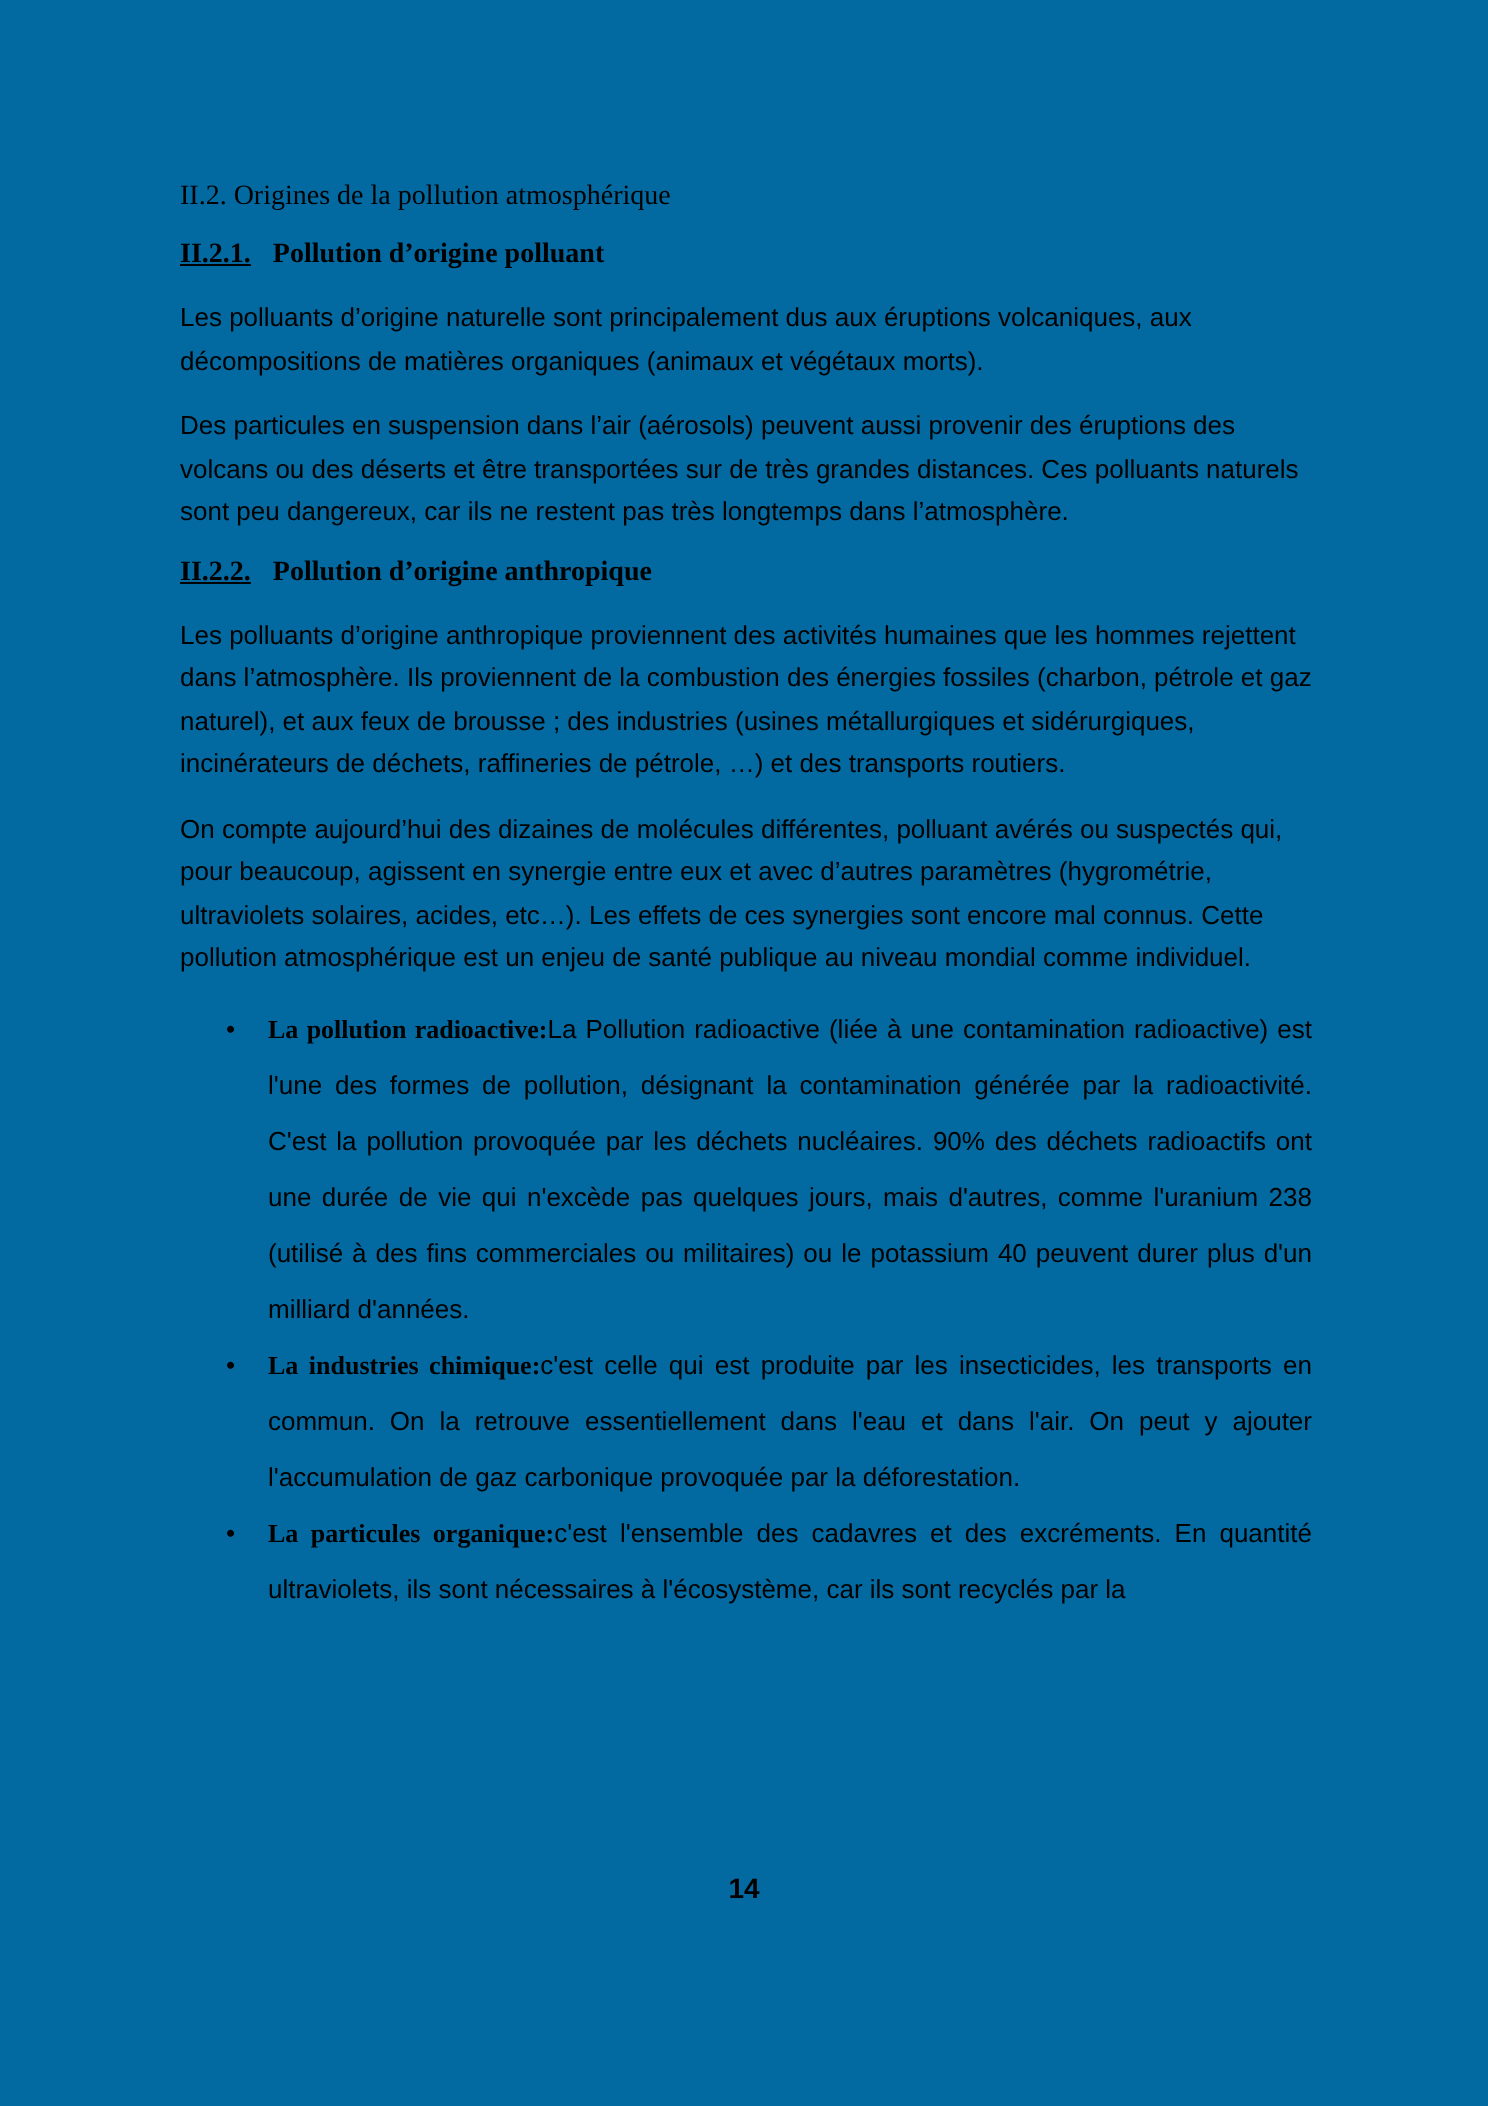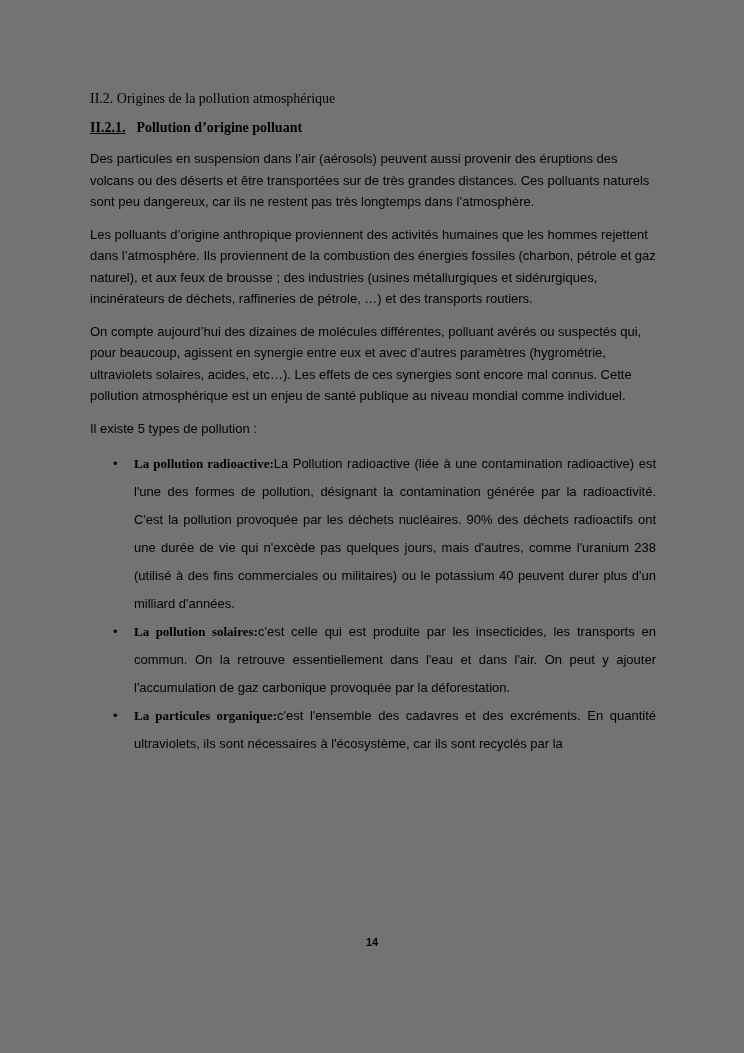--- a/index.html
+++ b/index.html
@@ -4,21 +4,21 @@
 <style>
   html, body {
     margin: 0;
     padding: 0;
     background: #ffffff;
   }
   .page {
     position: relative;
     width: 744px;
     height: 1053px;
-    background: #737373;
+    background: #0369a1;
     box-sizing: border-box;
     padding: 90px 88px 0 90px;
     overflow: hidden;
     color: #000000;
     font-family: "Liberation Sans", sans-serif;
     font-size: 13px;
   }
   .heading {
     font-family: "Liberation Serif", serif;
     font-size: 14px;
@@ -60,53 +60,56 @@
     font-family: "Liberation Serif", serif;
     font-weight: bold;
   }
   .page-number {
     position: absolute;
     top: 936px;
     left: 0;
     right: 0;
     text-align: center;
     font-weight: bold;
-    font-size: 11px;
+    font-size: 14px;
     font-family: "Liberation Sans", sans-serif;
   }
 </style>
 </head>
 <body>
 
 <div class="page">
 
   <div class="heading h-regular">II.2. Origines de la pollution atmosphérique</div>
 
   <div class="heading h-bold">
     <span class="h-num">II.2.1.</span><span>Pollution d’origine polluant</span>
   </div>
 
+  <p class="para">Les polluants d’origine naturelle sont principalement dus aux éruptions volcaniques, aux décompositions de matières organiques (animaux et végétaux morts).</p>
 
   <p class="para">Des particules en suspension dans l’air (aérosols) peuvent aussi provenir des éruptions des volcans ou des déserts et être transportées sur de très grandes distances. Ces polluants naturels sont peu dangereux, car ils ne restent pas très longtemps dans l’atmosphère.</p>
 
+  <div class="heading h-bold">
+    <span class="h-num">II.2.2.</span><span>Pollution d’origine anthropique</span>
+  </div>
 
   <p class="para">Les polluants d’origine anthropique proviennent des activités humaines que les hommes rejettent dans l’atmosphère. Ils proviennent de la combustion des énergies fossiles (charbon, pétrole et gaz naturel), et aux feux de brousse ; des industries (usines métallurgiques et sidérurgiques, incinérateurs de déchets, raffineries de pétrole, …) et des transports routiers.</p>
 
 
 
   <p class="para">On compte aujourd’hui des dizaines de molécules différentes, polluant avérés ou suspectés qui, pour beaucoup, agissent en synergie entre eux et avec d’autres paramètres (hygrométrie, ultraviolets solaires, acides, etc…). Les effets de ces synergies sont encore mal connus. Cette pollution atmosphérique est un enjeu de santé publique au niveau mondial comme individuel.</p>
 
-  <p class="para">Il existe 5 types de pollution :</p>
 
   <ul class="bullets">
     <li>
       <span class="marker">•</span><span class="lead">La pollution radioactive:</span><span>La Pollution radioactive (liée à une contamination radioactive) est l'une des formes de pollution, désignant la contamination générée par la radioactivité. C'est la pollution provoquée par les déchets nucléaires. 90% des déchets radioactifs ont une durée de vie qui n'excède pas quelques jours, mais d'autres, comme l'uranium 238 (utilisé à des fins commerciales ou militaires) ou le potassium 40 peuvent durer plus d'un milliard d'années.</span>
     </li>
     <li>
-      <span class="marker">•</span><span class="lead">La pollution solaires:</span><span>c'est celle qui est produite par les insecticides, les transports en commun. On la retrouve essentiellement dans l'eau et dans l'air. On peut y ajouter l'accumulation de gaz carbonique provoquée par la déforestation.</span>
+      <span class="marker">•</span><span class="lead">La industries chimique:</span><span>c'est celle qui est produite par les insecticides, les transports en commun. On la retrouve essentiellement dans l'eau et dans l'air. On peut y ajouter l'accumulation de gaz carbonique provoquée par la déforestation.</span>
     </li>
     <li>
       <span class="marker">•</span><span class="lead">La particules organique:</span><span>c'est l'ensemble des cadavres et des excréments. En quantité ultraviolets, ils sont nécessaires à l'écosystème, car ils sont recyclés par la</span>
     </li>
   </ul>
 
   <div class="page-number">14</div>
 
 </div>
 

